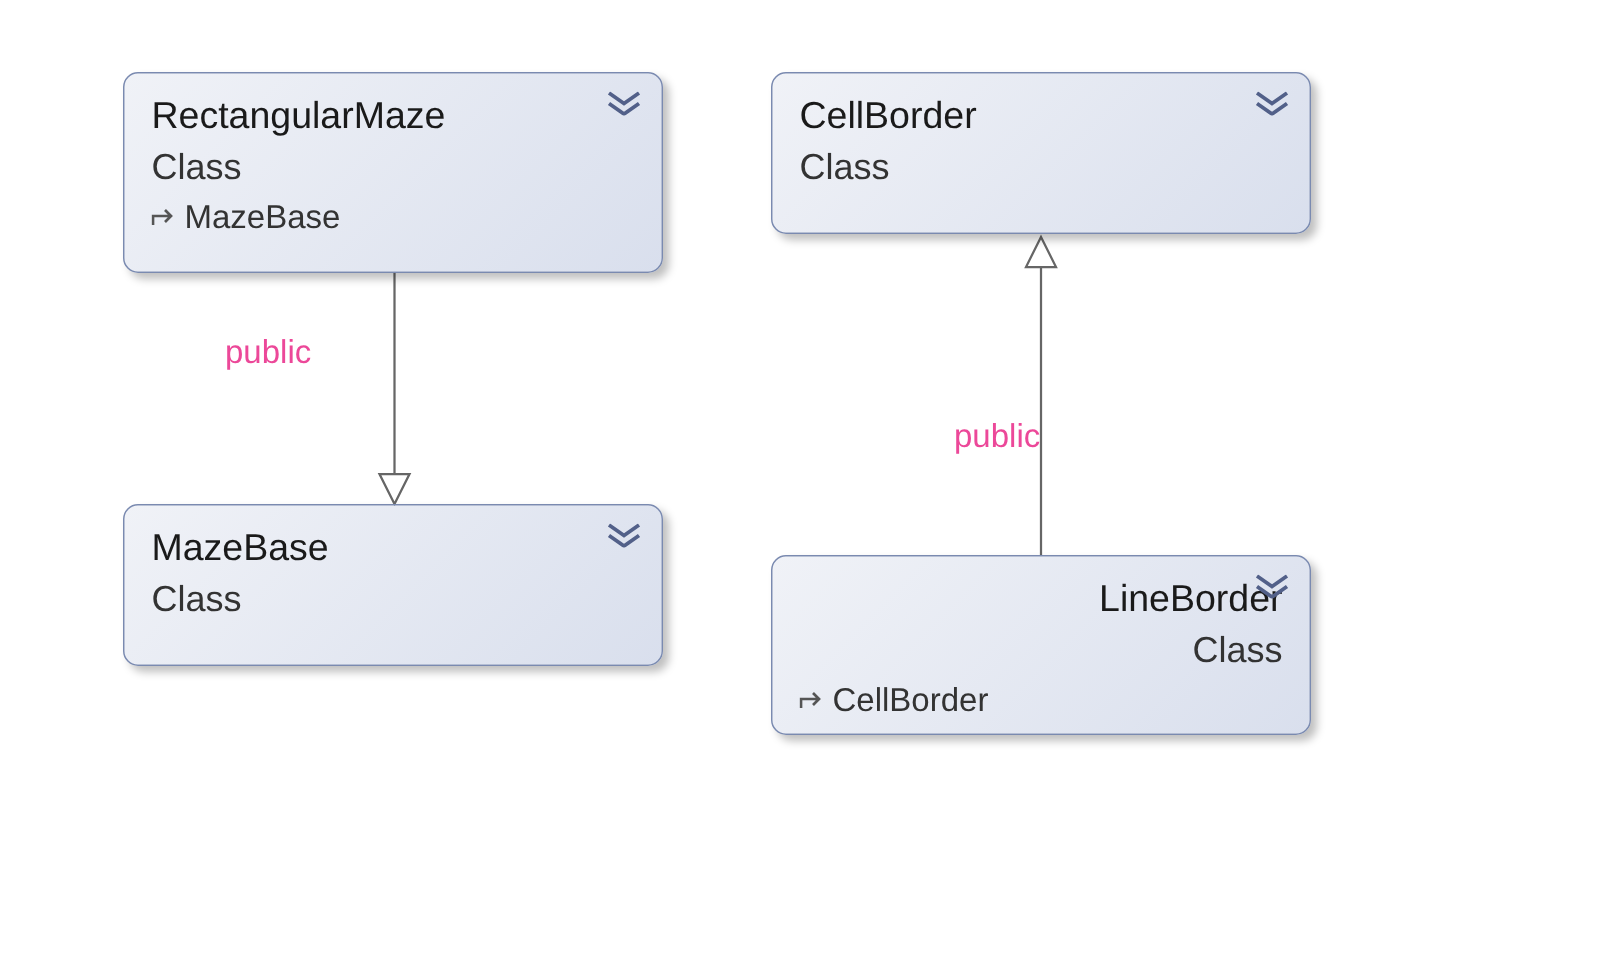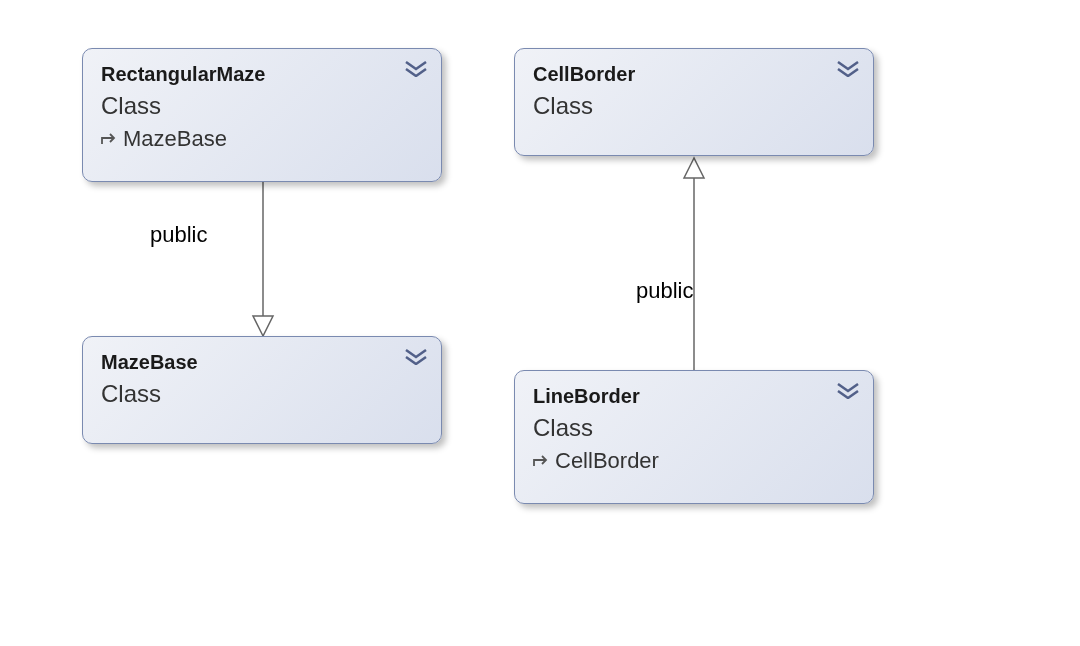--- a/index.html
+++ b/index.html
@@ -12,22 +12,22 @@
     }
     .class-box {
       position: absolute;
       background: linear-gradient(135deg, #f0f2f7 0%, #d9dfed 100%);
       border: 1px solid #7a8ab0;
       border-radius: 10px;
       box-shadow: 4px 4px 6px rgba(0,0,0,0.25);
       padding: 14px 18px 16px 18px;
     }
     .class-title {
-      font-size: 20px;
-      font-weight: bold;
+      font-size: 25px;
+      font-weight: normal;
       color: #1a1a1a;
       margin-bottom: 6px;
     }
     .class-type {
       font-size: 24px;
       color: #333;
       margin-bottom: 6px;
     }
     .inherits-row {
       display: flex;
@@ -48,21 +48,21 @@
       color: #526089;
       font-size: 18px;
       line-height: 10px;
       letter-spacing: -4px;
       user-select: none;
     }
     .chevron svg { display: block; }
     .connector-label {
       position: absolute;
       font-size: 22px;
-      color: #000000;
+      color: #ec4899;
     }
     .svg-layer {
       position: absolute;
       top: 0; left: 0;
       width: 1080px;
       height: 646px;
       pointer-events: none;
     }
   </style>
 </head>
@@ -114,21 +114,21 @@
   <div class="chevron">
     <svg width="22" height="16" viewBox="0 0 22 16">
         <path d="M1 1 L11 8 L21 1" fill="none" stroke="#526089" stroke-width="2.5"></path>
         <path d="M1 8 L11 15 L21 8" fill="none" stroke="#526089" stroke-width="2.5"></path>
       </svg>
   </div>
   <div class="class-title">CellBorder</div>
   <div class="class-type">Class</div>
 </div>
 
-<div class="class-box" style="left:514px; top:370px; width:360px; height:134px;">
+<div class="class-box" style="left:514px; top:370px; width:360px; height:120px;text-align:right;">
   <div class="chevron">
     <svg width="22" height="16" viewBox="0 0 22 16">
         <path d="M1 1 L11 8 L21 1" fill="none" stroke="#526089" stroke-width="2.5"></path>
         <path d="M1 8 L11 15 L21 8" fill="none" stroke="#526089" stroke-width="2.5"></path>
       </svg>
   </div>
   <div class="class-title">LineBorder</div>
   <div class="class-type">Class</div>
   <div class="inherits-row">
     <span class="inherits-arrow">

